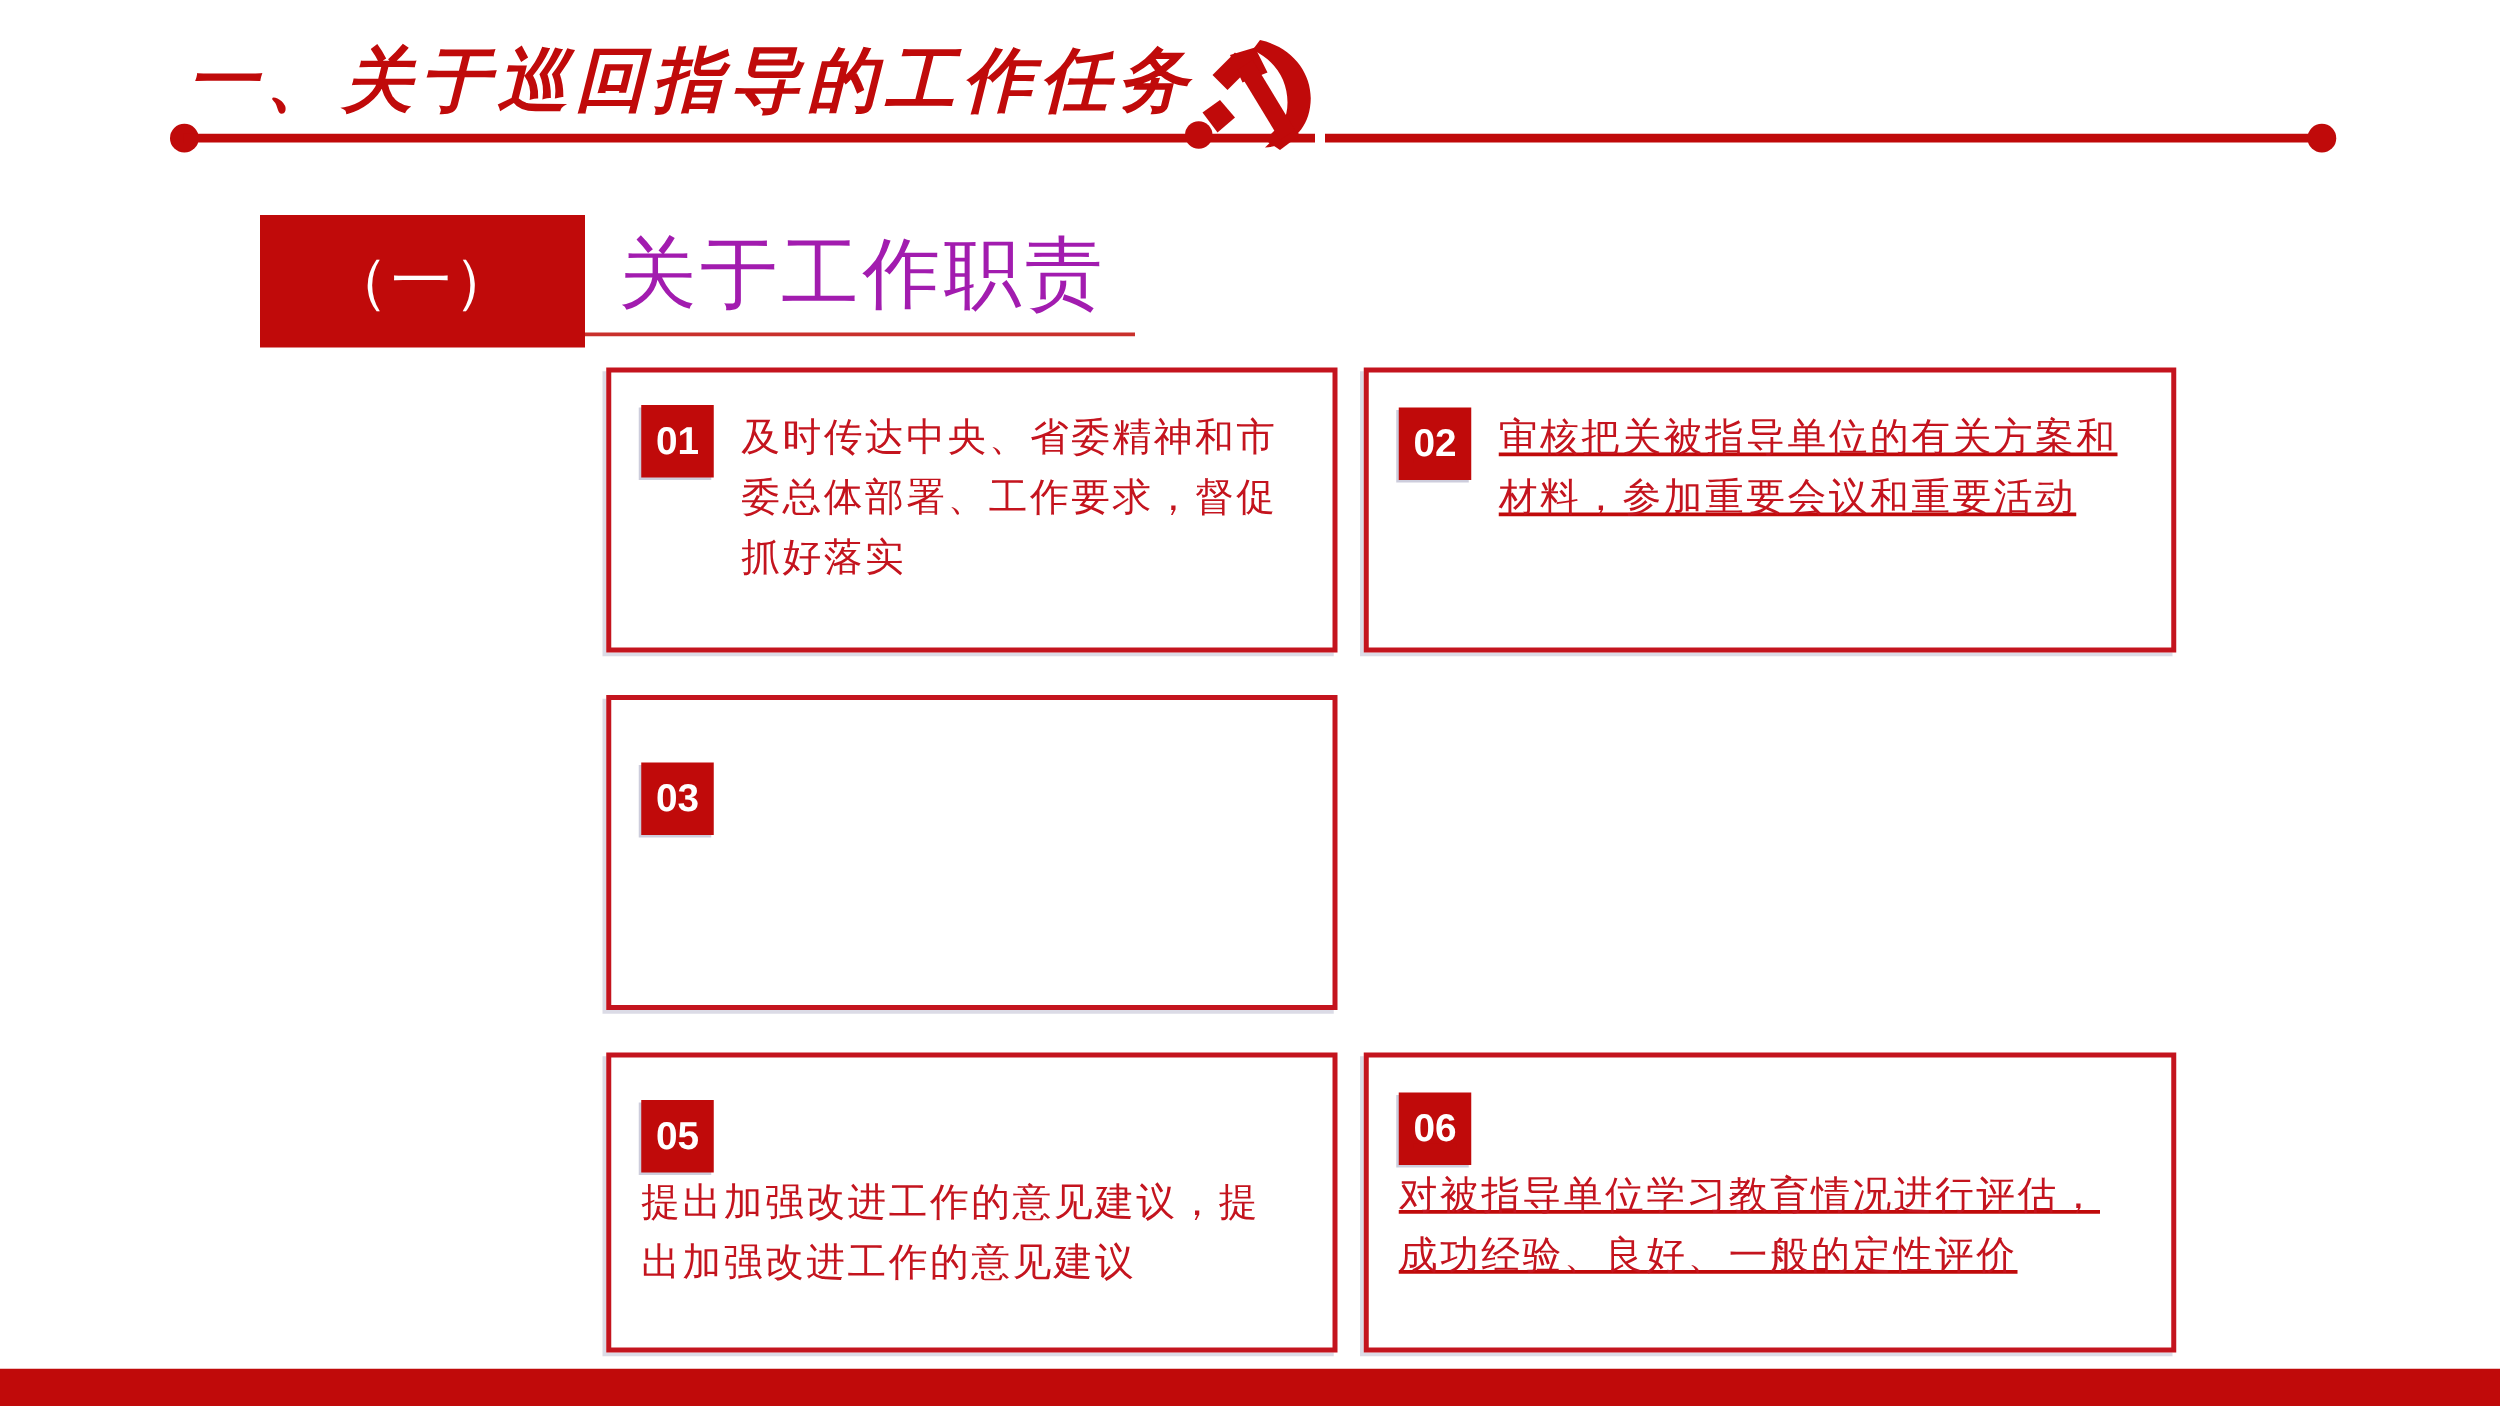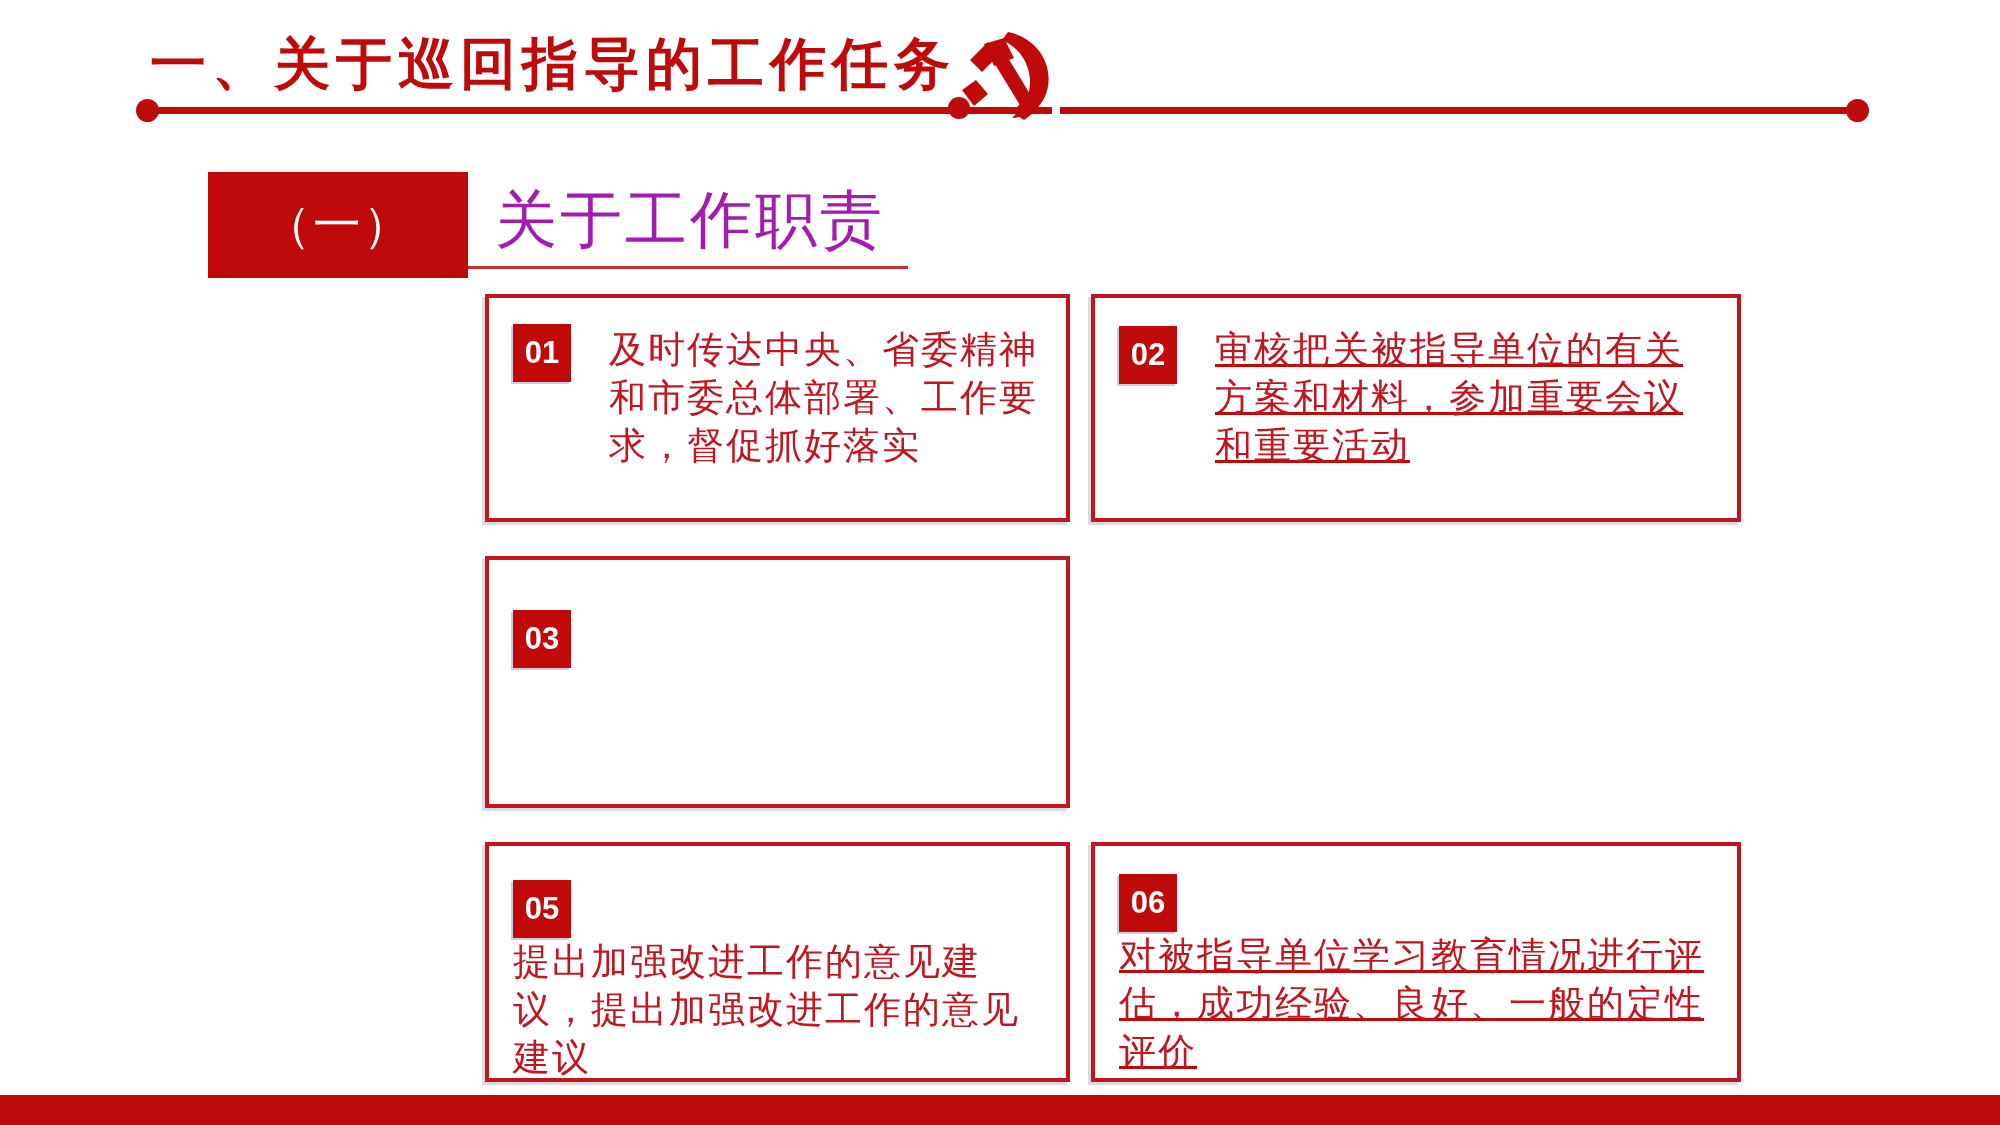--- a/index.html
+++ b/index.html
@@ -16,20 +16,21 @@
     color: #c00a0a;
   }
 
   
   #header {
     position: absolute;
     left: 0;
     top: 0;
     width: 2000px;
     height: 140px;
+    font-style: italic;
   }
   #header-title {
     position: absolute;
     left: 150px;
     top: 28px;
     font-size: 56px;
     font-weight: 700;
     letter-spacing: 6px;
     color: #c00a0a;
     white-space: nowrap;
@@ -127,21 +128,21 @@
     box-sizing: border-box;
     border: 4px solid #c4141e;
     background: #ffffff;
     box-shadow: -3px 3px 0 rgba(90, 90, 140, 0.22);
     display: flex;
     align-items: flex-start;
     padding: 28px 26px 28px 24px;
   }
   .card.col-l { left: 0; width: 585px; }
   .card.col-r { left: 606px; width: 650px; text-decoration: underline; }
-  .card.row-1 { top: 0;   height: 228px; gap: 16px; }
+  .card.row-1 { top: 0;   height: 228px; }
   .card.row-2 { top: 262px; height: 252px; }
   .card.row-3 { top: 548px; height: 240px; flex-direction: column; }
 
   .card-number {
     flex: 0 0 auto;
     width: 58px;
     height: 58px;
     background: #c00a0a;
     color: #ffffff;
     font-size: 31px;
@@ -149,21 +150,21 @@
     letter-spacing: 0px;
     display: flex;
     align-items: center;
     justify-content: center;
     box-shadow: -2px 2px 0 rgba(90, 90, 140, 0.30);
     margin-right: 22px;
   }
 
   .card-text {
     flex: 1 1 auto;
-    font-size: 37px;
+    font-size: 31px;
     line-height: 48px;
     letter-spacing: 2px;
     color: #c4141e;
     font-weight: 500;
     word-break: break-all;
   }
   .card.n01 .card-number { margin-top: -2px; }
   .card.n03 .card-number { margin-top: 22px; }
   .card.n04 .card-number { margin-top: -8px; }
   .card.n05 .card-number { margin-top: 6px; }

